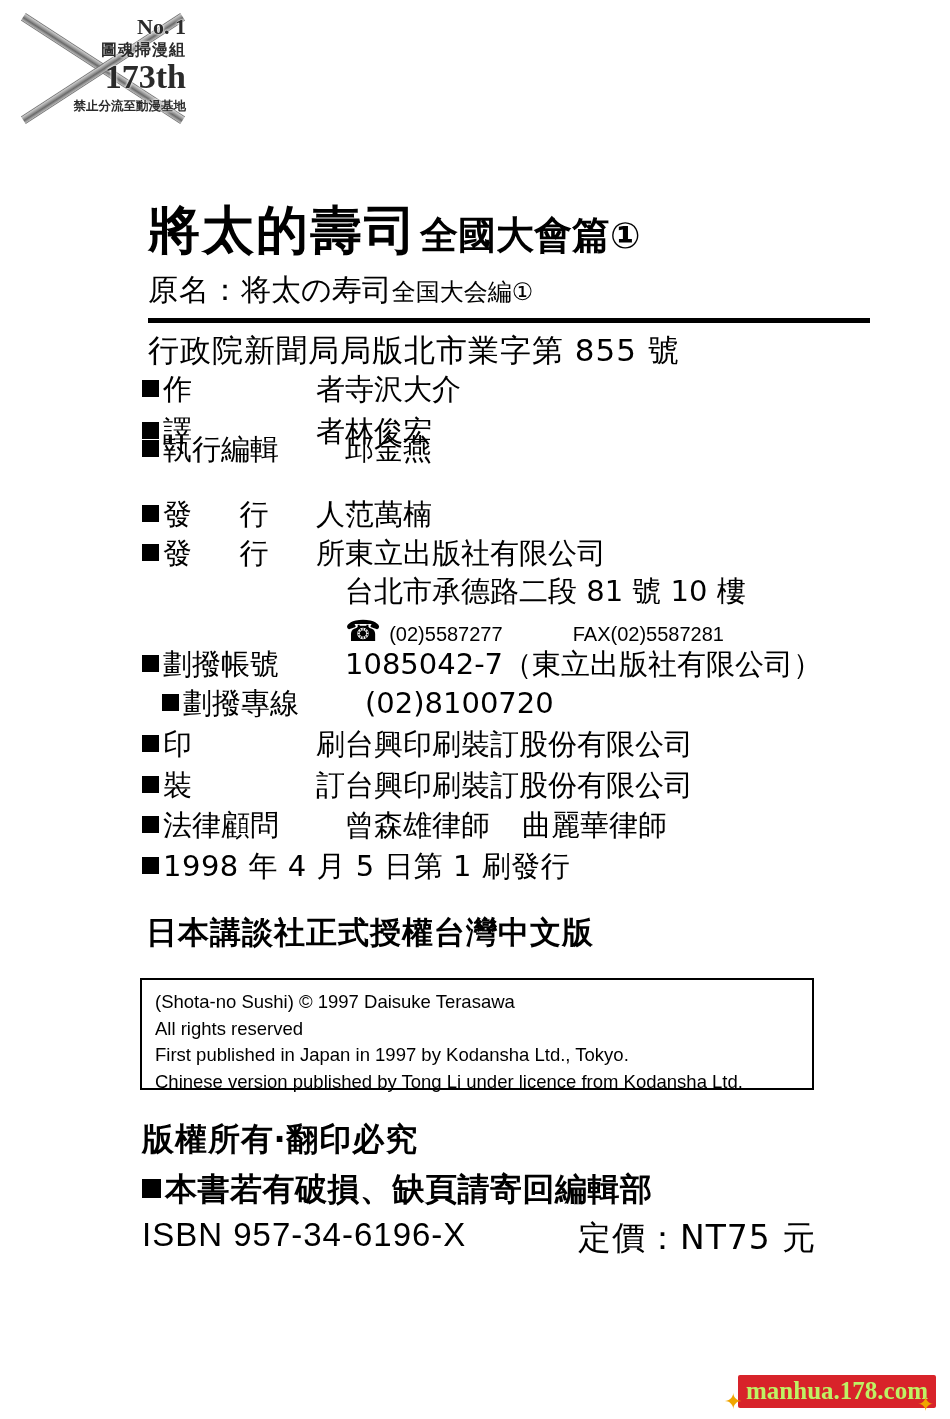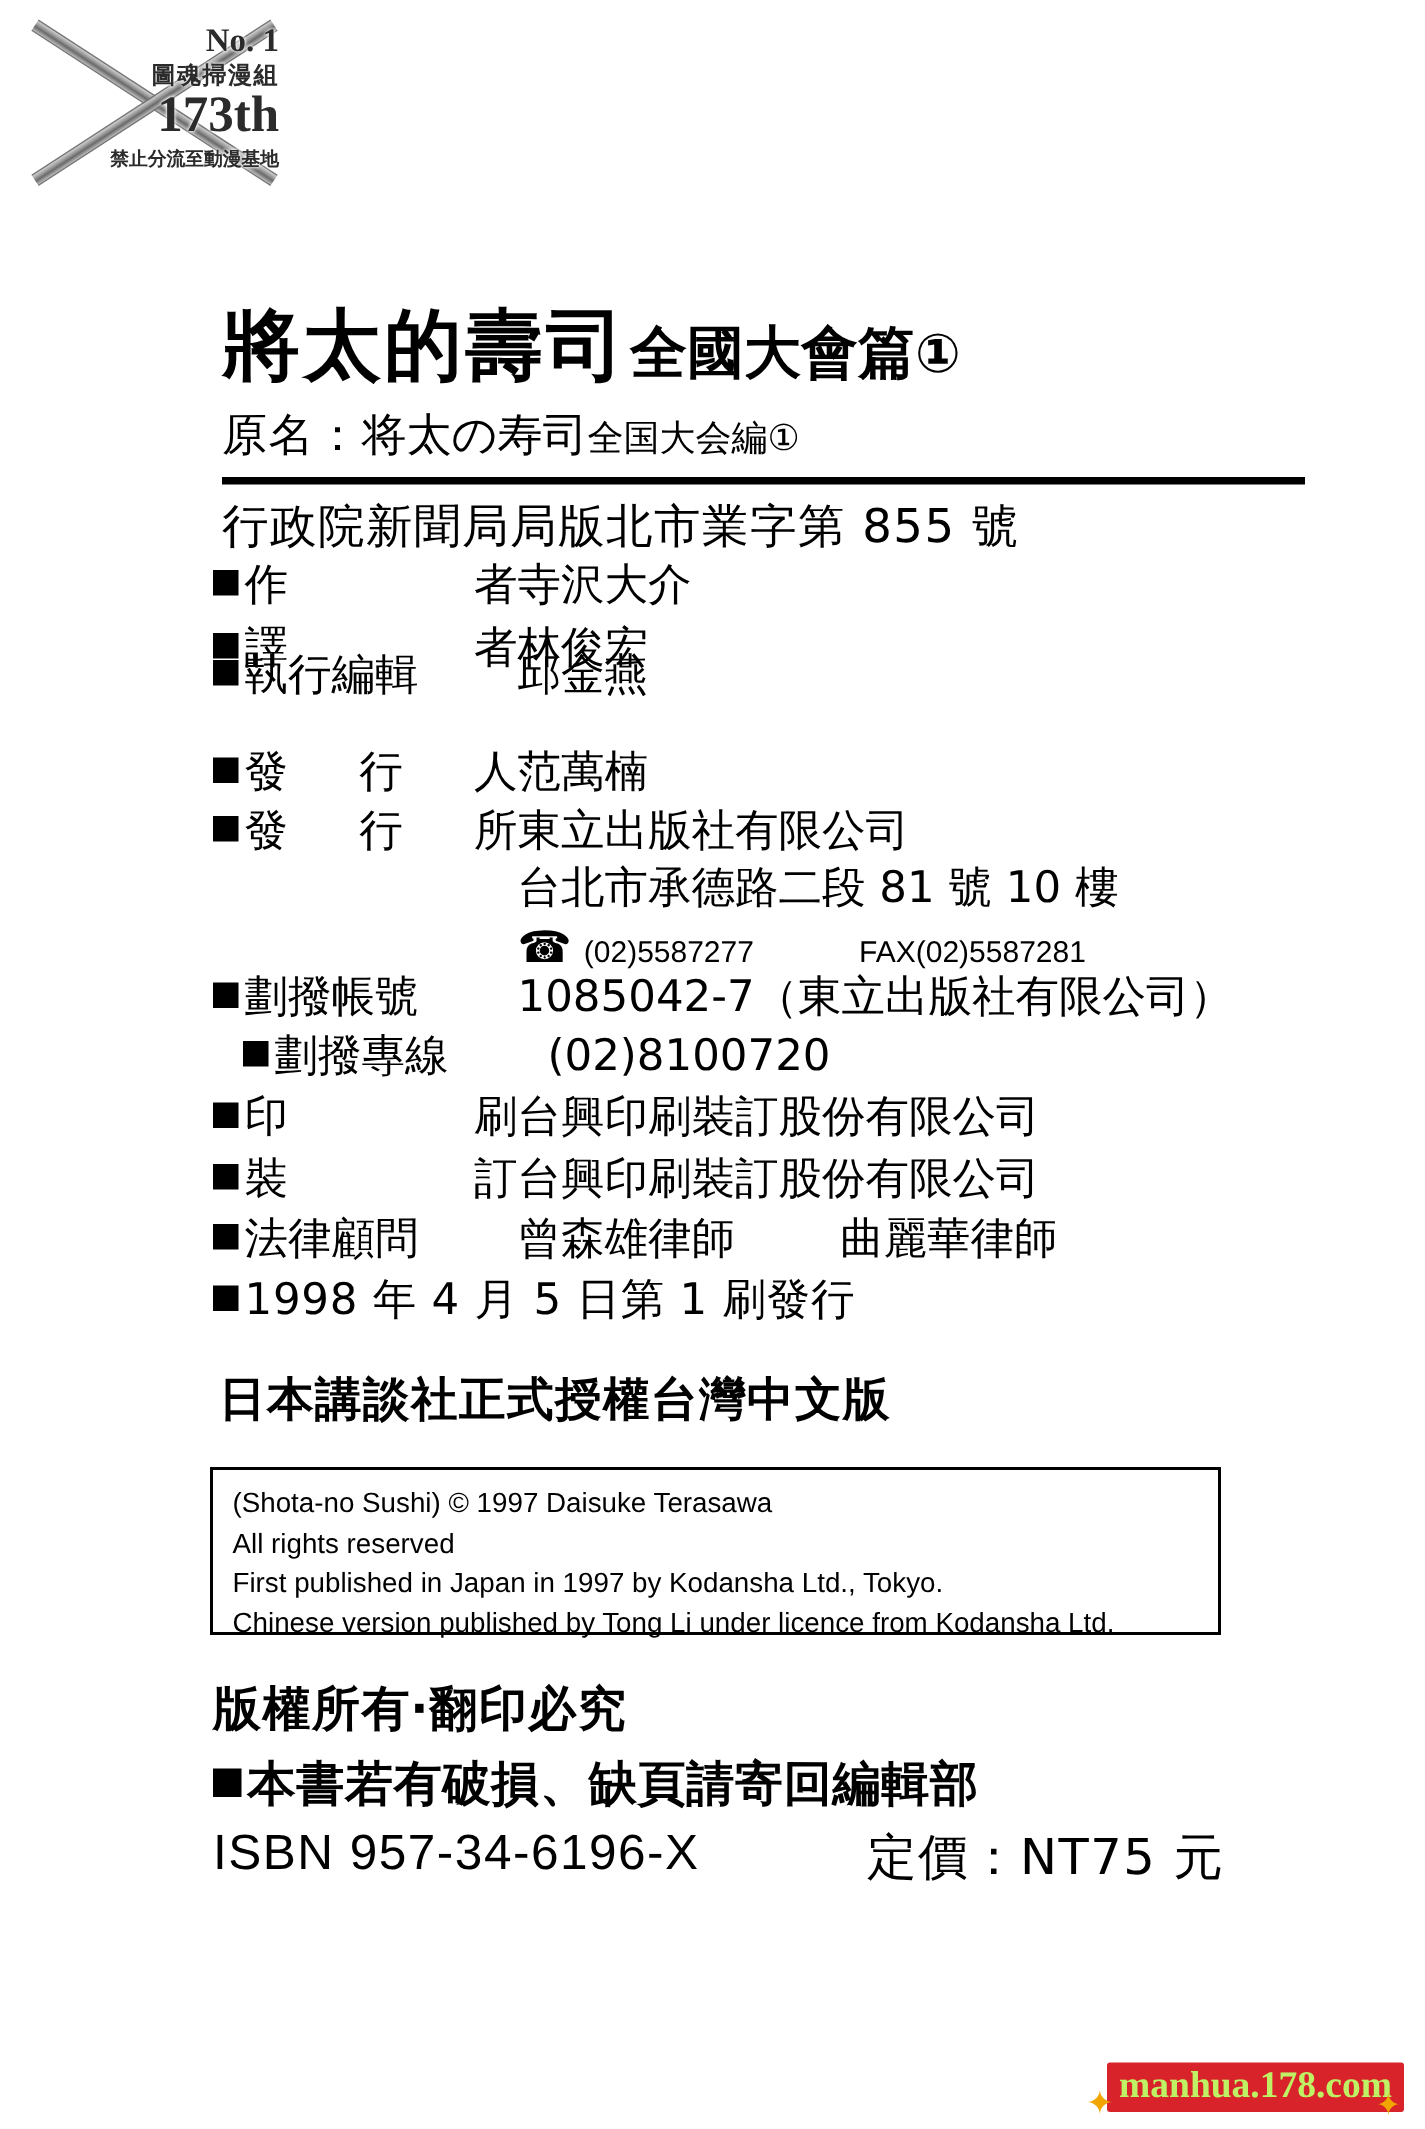--- a/index.html
+++ b/index.html
@@ -172,21 +172,21 @@
   #account-row   { top: 645px; }
   #hotline-row   { top: 684px; padding-left: 20px; }
   #print-row     { top: 725px; }
   #bind-row      { top: 766px; }
   #legal-row     { top: 806px; }
   #date-row      { top: 847px; }
 
   #tel-row .val { font-size: 20px; }
   #tel-row .fax { margin-left: 62px; }
 
-  #legal-row .second { margin-left: 70px; }
+  #legal-row .second { margin-left: 32px; }
 
   #date-row { left: 142px; }
   #date-row .val { font-size: 29px; letter-spacing: 0.5px; }
 
   #license-line {
     position: absolute;
     left: 146px;
     top: 912px;
     font-size: 31px;
     font-weight: bold;

